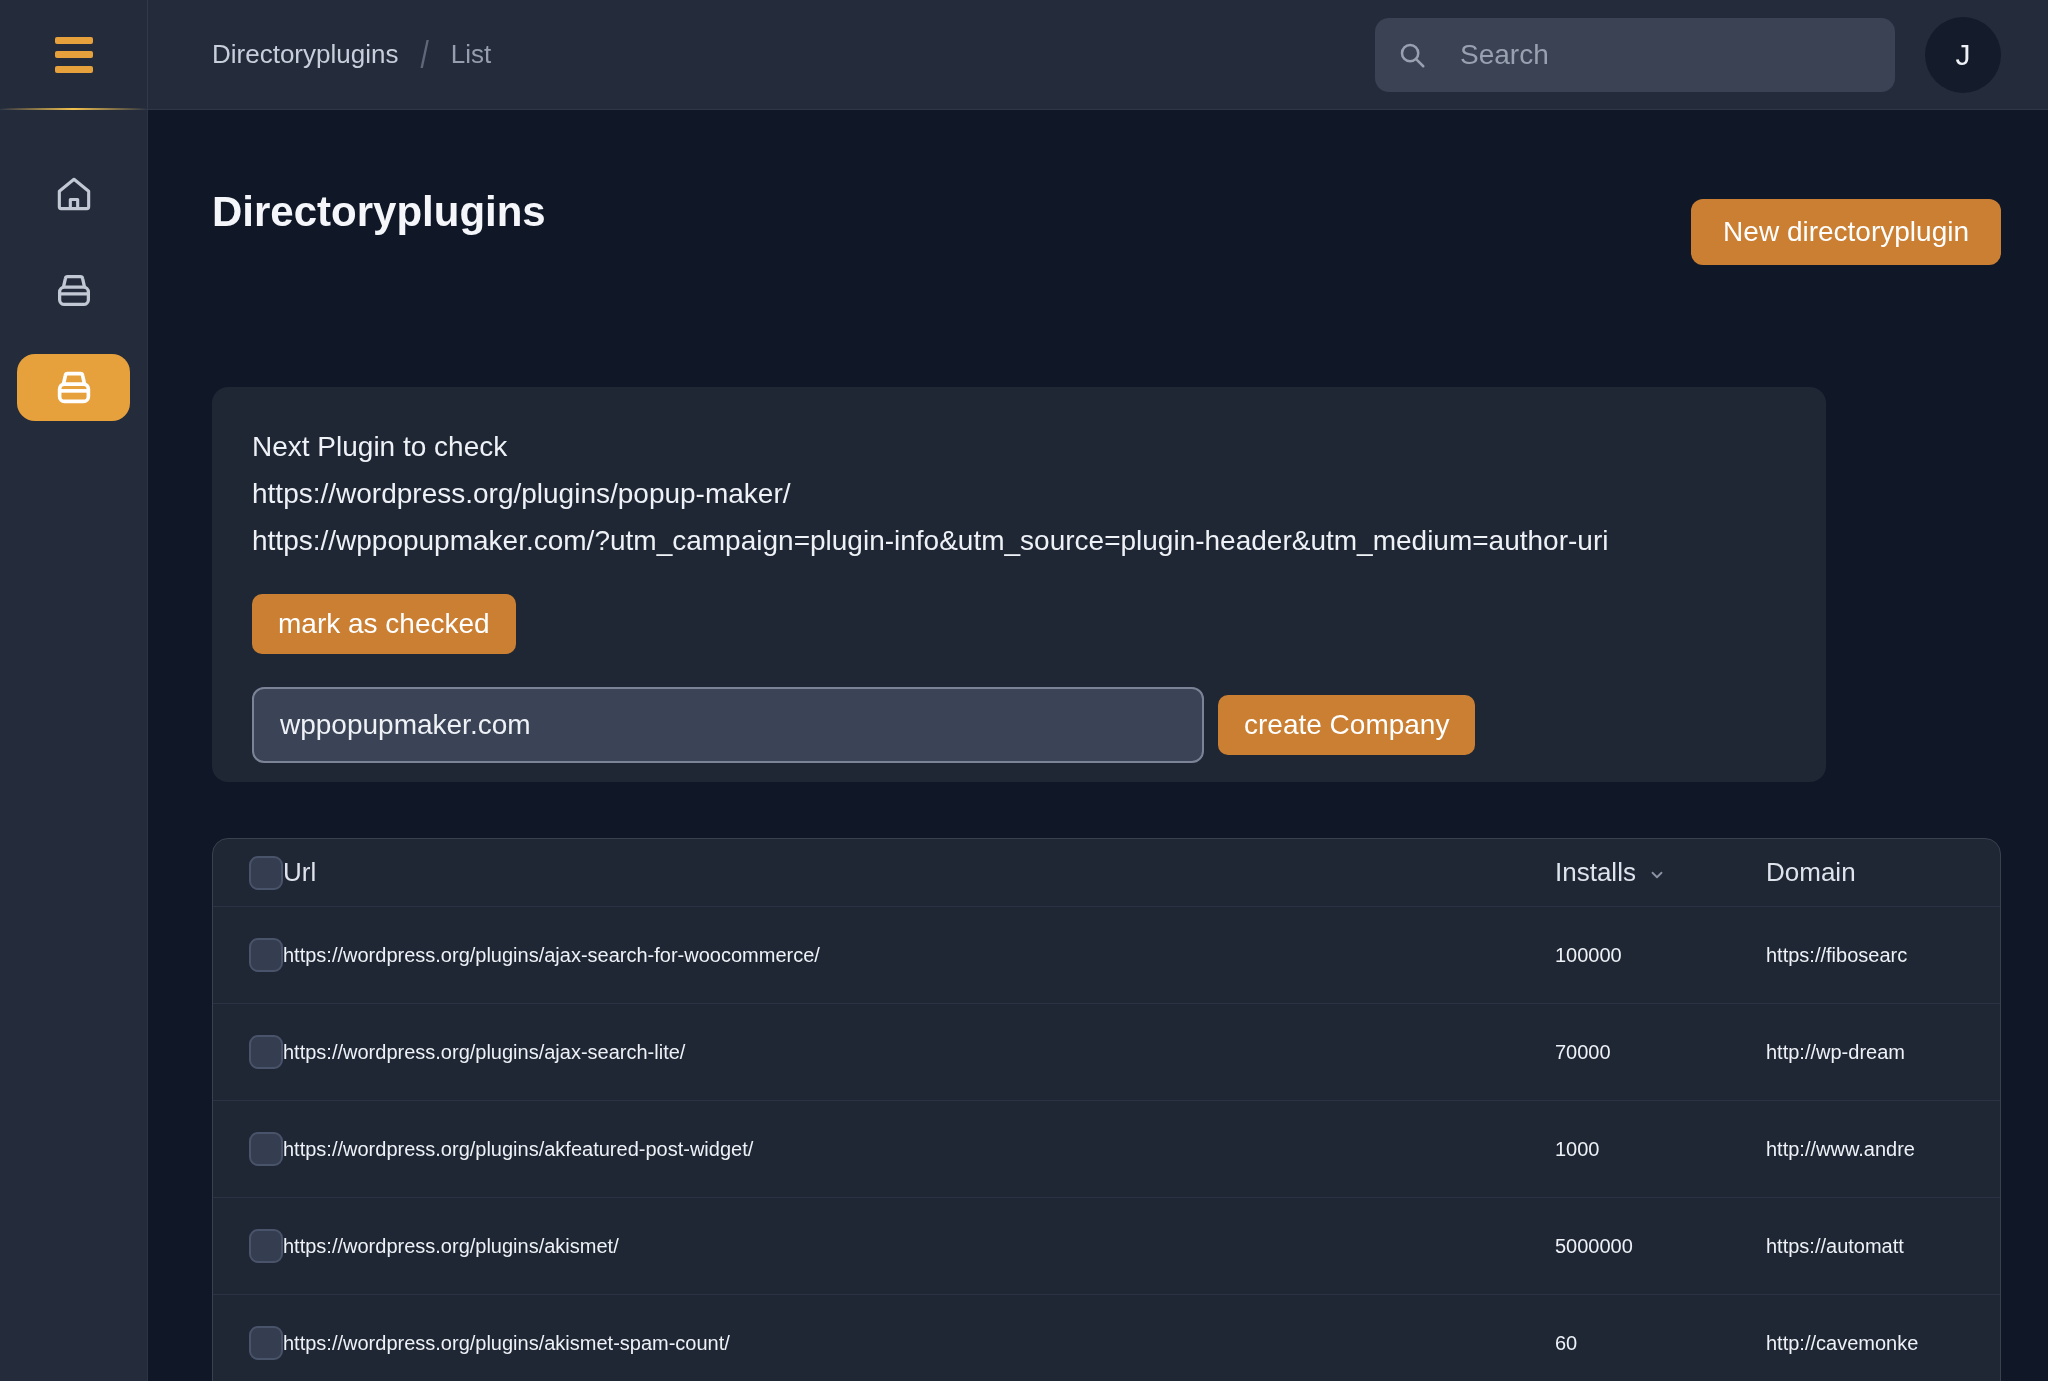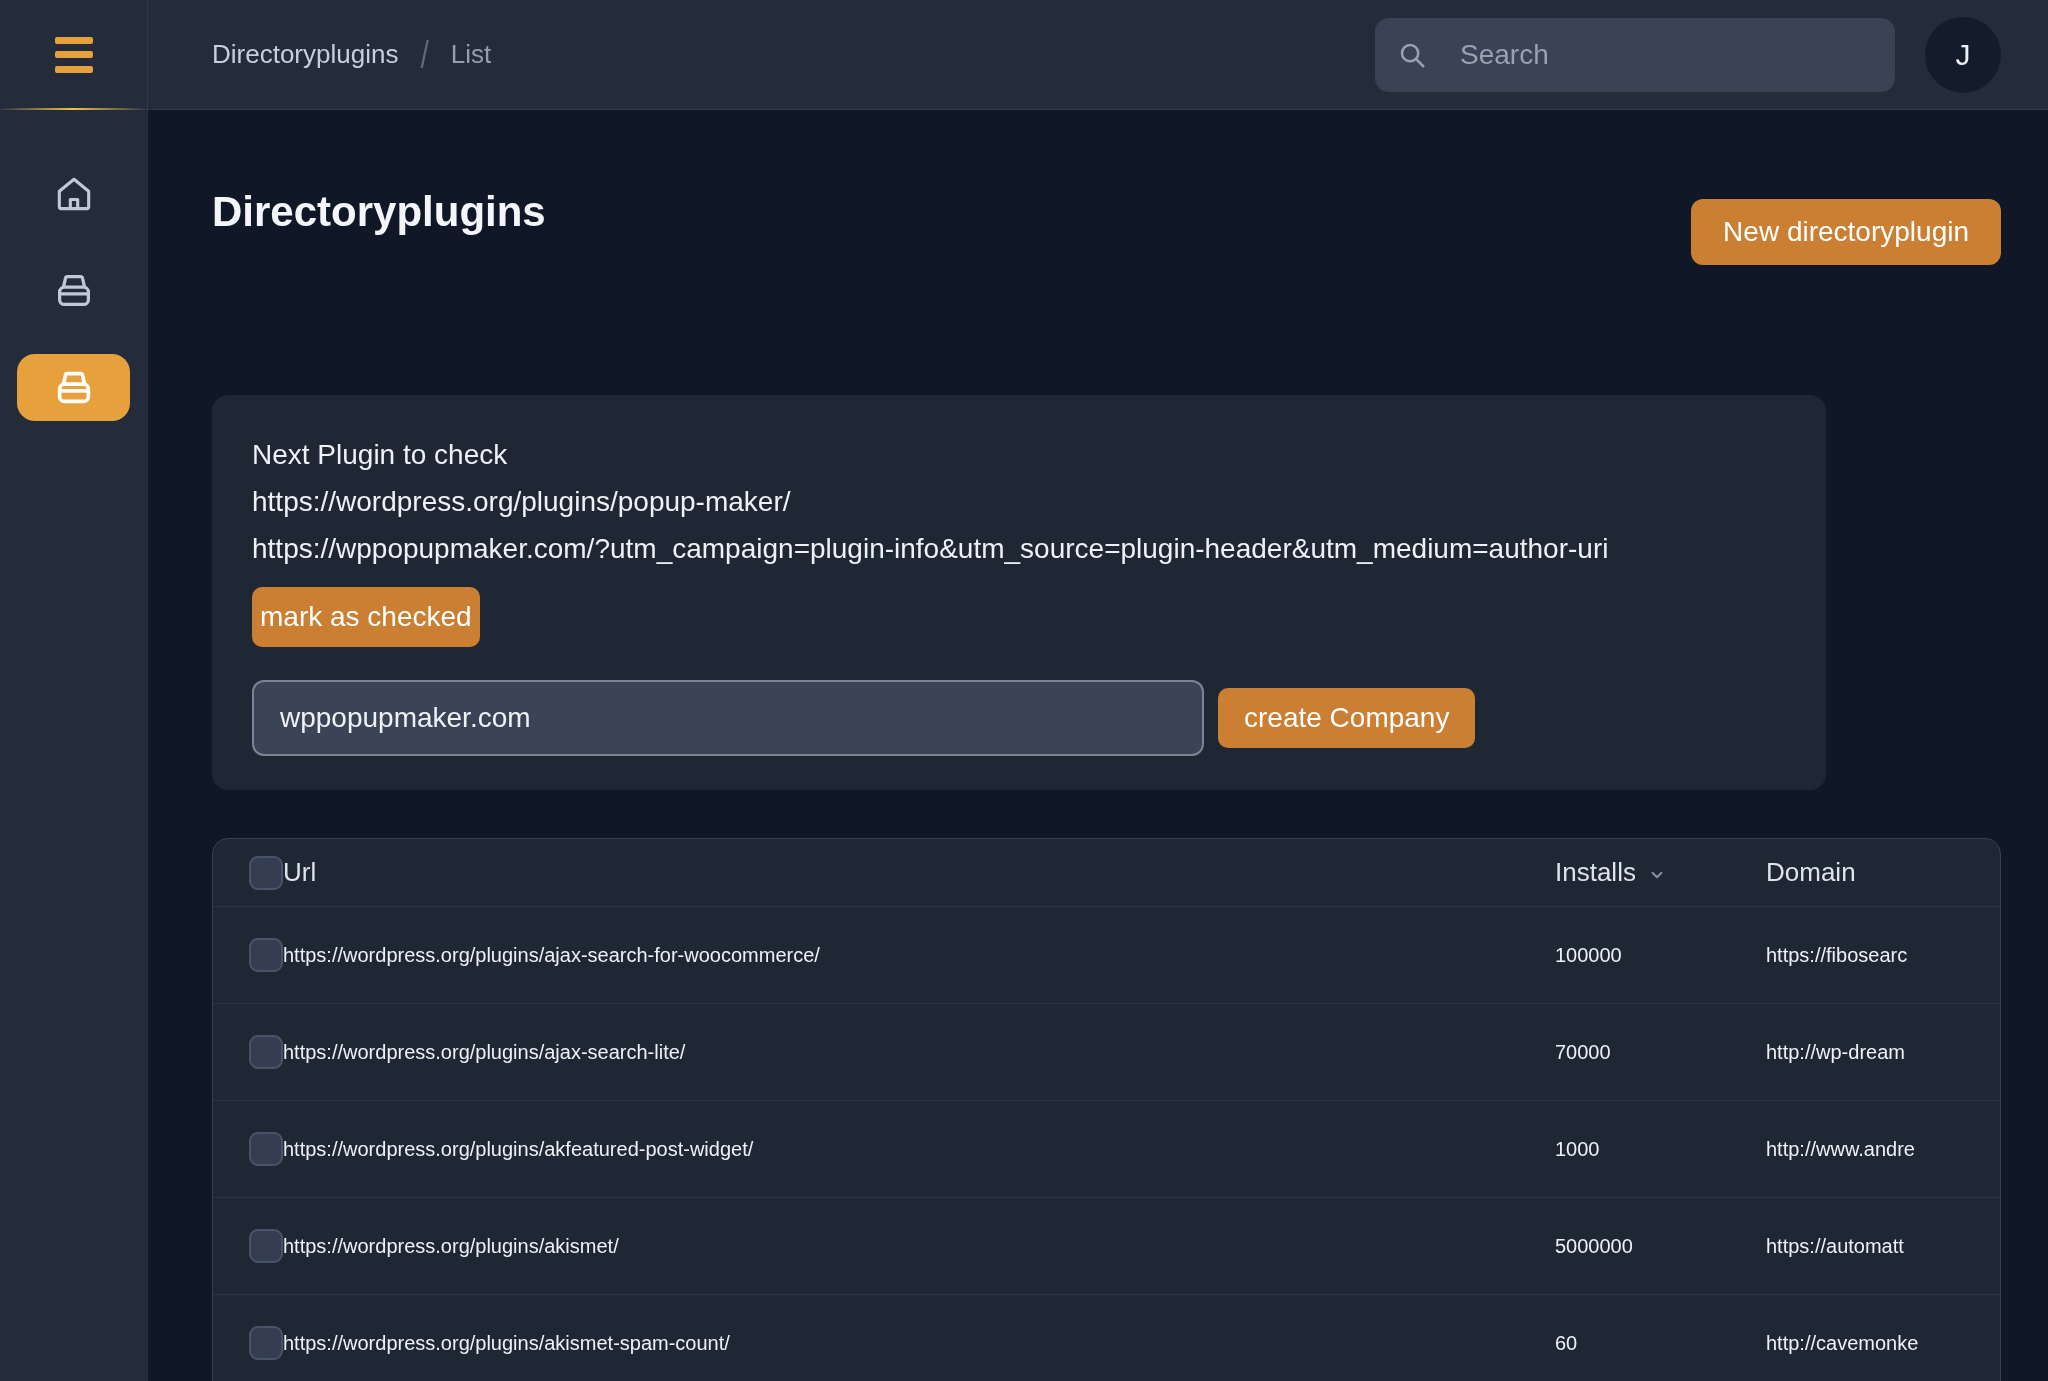--- a/index.html
+++ b/index.html
@@ -84,26 +84,26 @@
   .page-head{position:relative;height:160px;}
   .page-title{font-size:42px;line-height:48px;font-weight:bold;color:#f4f6fa;position:absolute;left:0;top:78px;}
   .btn{
     background:var(--accent);color:#ffffff;border:none;border-radius:12px;
     font-family:"Liberation Sans", sans-serif;font-size:28px;
     display:inline-flex;align-items:center;justify-content:center;cursor:pointer;
   }
   .btn-new{position:absolute;right:0;top:89px;height:66px;padding:0 32px;}
   
   .card{
-    position:absolute;left:0;top:285px;width:1614px;height:395px;
+    position:absolute;left:0;top:277px;width:1614px;height:395px;
     background:var(--bg-card);border-radius:16px;
     padding:36px 40px;
   }
   .card .line{font-size:28px;line-height:47px;color:var(--text);white-space:nowrap;}
-  .btn-mark{height:60px;padding:0 8px;border-radius:10px;margin-top:15px;}
+  .btn-mark{height:60px;padding:0 26px;border-radius:10px;margin-top:30px;}
   .input-row{display:flex;align-items:center;margin-top:33px;gap:14px;}
   .domain-input{
     width:952px;height:76px;border-radius:12px;
     background:var(--bg-input);border:2px solid #7b8396;
     color:var(--text);font-size:28px;padding:0 26px;outline:none;
     font-family:"Liberation Sans", sans-serif;
   }
   .btn-create{height:60px;padding:0 26px;border-radius:10px;}
   
   .table-card{

